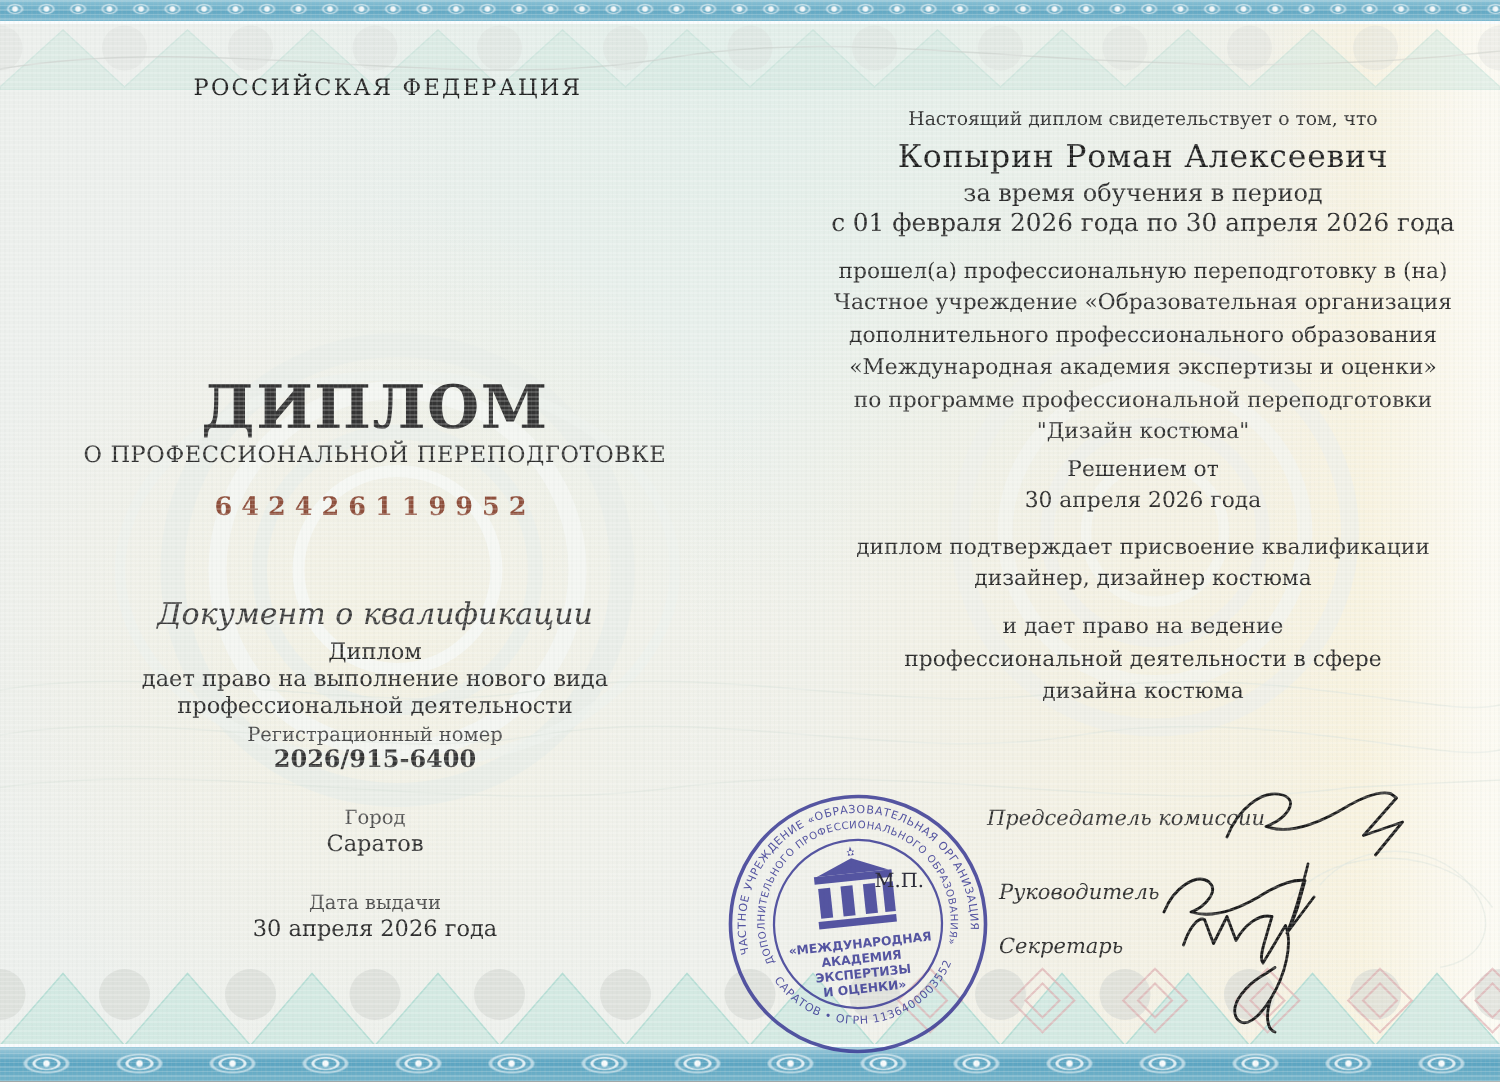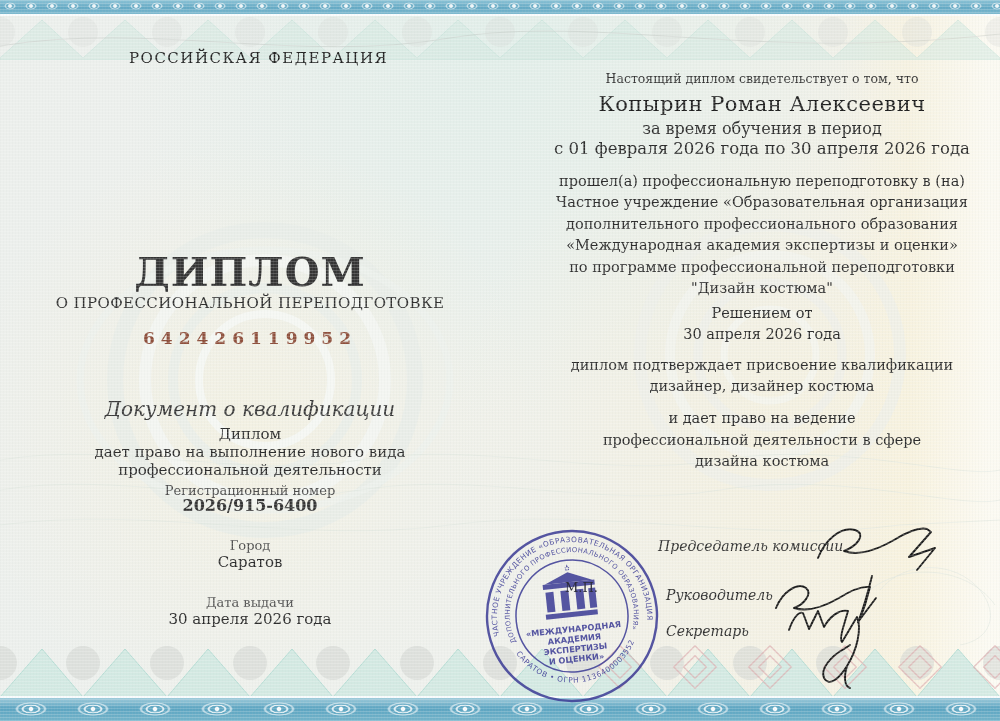--- a/index.html
+++ b/index.html
@@ -58,21 +58,21 @@
   .t-qualdoc{top:398px;font-size:20px;font-style:italic;color:#3a3a3a;}
   .t-doctype{top:426px;font-size:15px;}
   .t-rights{top:443px;font-size:15px;line-height:18px;}
   .t-reglabel{top:483px;font-size:13px;color:#4c4c4c;}
   .t-regnum{top:497px;font-size:16px;font-weight:bold;color:#333;}
   .t-citylabel{top:538px;font-size:13px;color:#4c4c4c;}
   .t-city{top:554px;font-size:15px;}
   .t-datelabel{top:595px;font-size:13px;color:#4c4c4c;}
   .t-date{top:611px;font-size:15px;}
   .sig-label{position:absolute;font-size:14px;font-style:italic;color:#2e2e2e;}
-  .mp{position:absolute;top:580px;left:565px;font-size:13px;color:#2d2d3a;z-index:5;}
+  .mp{position:absolute;top:580px;left:583px;font-size:13px;color:#2d2d3a;z-index:5;}
   .stamp{position:absolute;top:528px;left:484px;width:176px;height:176px;z-index:4;transform:rotate(-6deg);}
 </style>
 </head>
 <body>
 
 <div id="page">
 
   <svg class="deco" style="top:205px;left:65px;" width="400" height="380" viewBox="0 0 400 380">
     <g fill="none" stroke="#ffffff" stroke-opacity=".85">
       <circle cx="200" cy="175" r="150" stroke-width="16" stroke="#e7ece7" stroke-opacity=".8"></circle>

